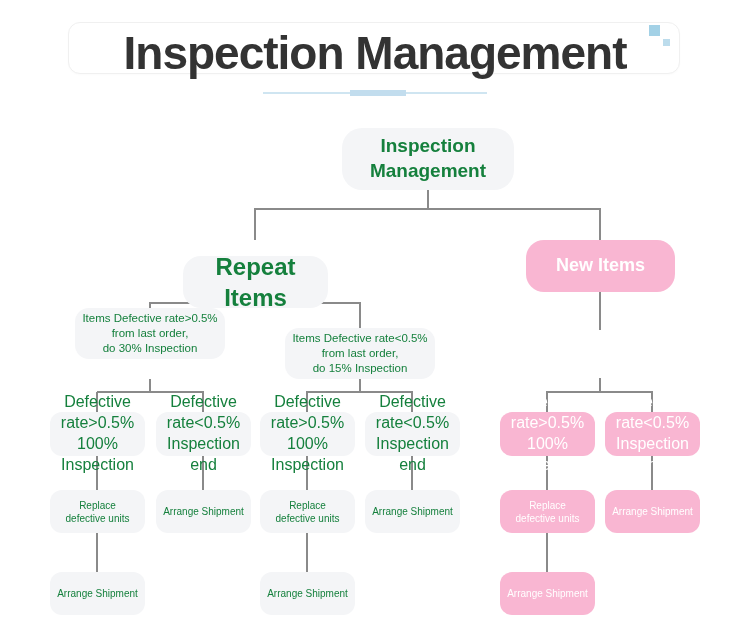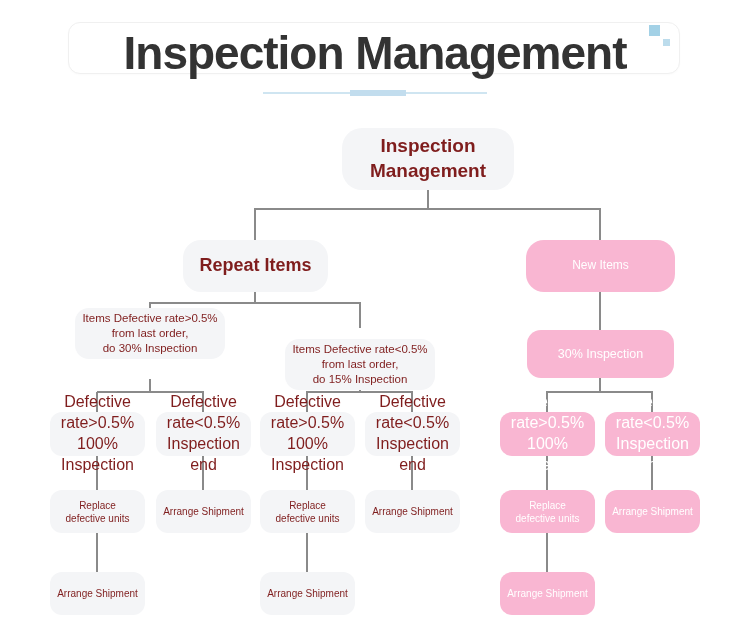--- a/index.html
+++ b/index.html
@@ -22,29 +22,29 @@
   .sq.small{left:663px;top:39px;width:7px;height:7px;background:#bcdcec;}
   .underline-thin{position:absolute;left:263px;top:92px;width:224px;height:2px;background:#cfe5f1;}
   .underline-thick{position:absolute;left:350px;top:90px;width:56px;height:6px;background:#c2ddee;}
 
   
   .node{
     position:absolute;display:flex;align-items:center;justify-content:center;
     text-align:center;white-space:pre-line;box-sizing:border-box;padding:2px 4px;
     line-height:1.3;z-index:2;
   }
-  .node.gray{background:#f4f5f7;color:#7f1d1d;}
+  .node.gray{background:#f4f5f7;color:#15803d;}
   .node.pink{background:#f9b6d2;color:#ffffff;}
 
   .n-root {left:342px;top:128px;width:172px;height:62px;font-size:19px;font-weight:bold;border-radius:20px;}
-  .n-repeat{left:183px;top:240px;width:145px;height:52px;font-size:18px;font-weight:bold;border-radius:18px;}
-  .n-new  {left:526px;top:240px;width:149px;height:52px;font-size:12px;font-weight:normal;border-radius:18px;}
+  .n-repeat{left:183px;top:256px;width:145px;height:52px;font-size:24px;font-weight:bold;border-radius:18px;}
+  .n-new  {left:526px;top:240px;width:149px;height:52px;font-size:18px;font-weight:bold;border-radius:18px;}
 
   .n-rhigh{left:75px; top:308px;width:150px;height:51px;font-size:11.5px;border-radius:14px;line-height:1.32;}
-  .n-rlow {left:285px;top:328px;width:150px;height:51px;font-size:11.5px;border-radius:14px;line-height:1.32;margin-top:11px;}
+  .n-rlow {left:285px;top:328px;width:150px;height:51px;font-size:11.5px;border-radius:14px;line-height:1.32;}
   .n-ninsp{left:527px;top:330px;width:147px;height:48px;font-size:12.5px;border-radius:14px;}
 
   .row4{top:412px;width:95px;height:44px;font-size:16px;border-radius:12px;}
   .row5{top:490px;width:95px;height:43px;font-size:10px;border-radius:12px;}
   .row6{top:572px;width:95px;height:43px;font-size:10px;border-radius:12px;}
   .c1{left:50px;}  .c2{left:156px;} .c3{left:260px;}
   .c4{left:365px;} .c5{left:500px;} .c6{left:605px;}
 
   
   .line{position:absolute;background:#8a8a8a;z-index:1;}
@@ -99,21 +99,20 @@
 
   <div class="node gray n-repeat">Repeat Items</div>
   <div class="node pink n-new">New Items</div>
 
   <div class="node gray n-rhigh">Items Defective rate&gt;0.5%
 from last order,
 do 30% Inspection</div>
   <div class="node gray n-rlow">Items Defective rate&lt;0.5%
 from last order,
 do 15% Inspection</div>
-  <div class="node pink n-ninsp">30% Inspection</div>
 
   <div class="node gray row4 c1">Defective rate&gt;0.5%
 100% Inspection</div>
   <div class="node gray row4 c2">Defective rate&lt;0.5%
 Inspection end</div>
   <div class="node gray row4 c3">Defective rate&gt;0.5%
 100% Inspection</div>
   <div class="node gray row4 c4">Defective rate&lt;0.5%
 Inspection end</div>
   <div class="node pink row4 c5">Defective rate&gt;0.5%

